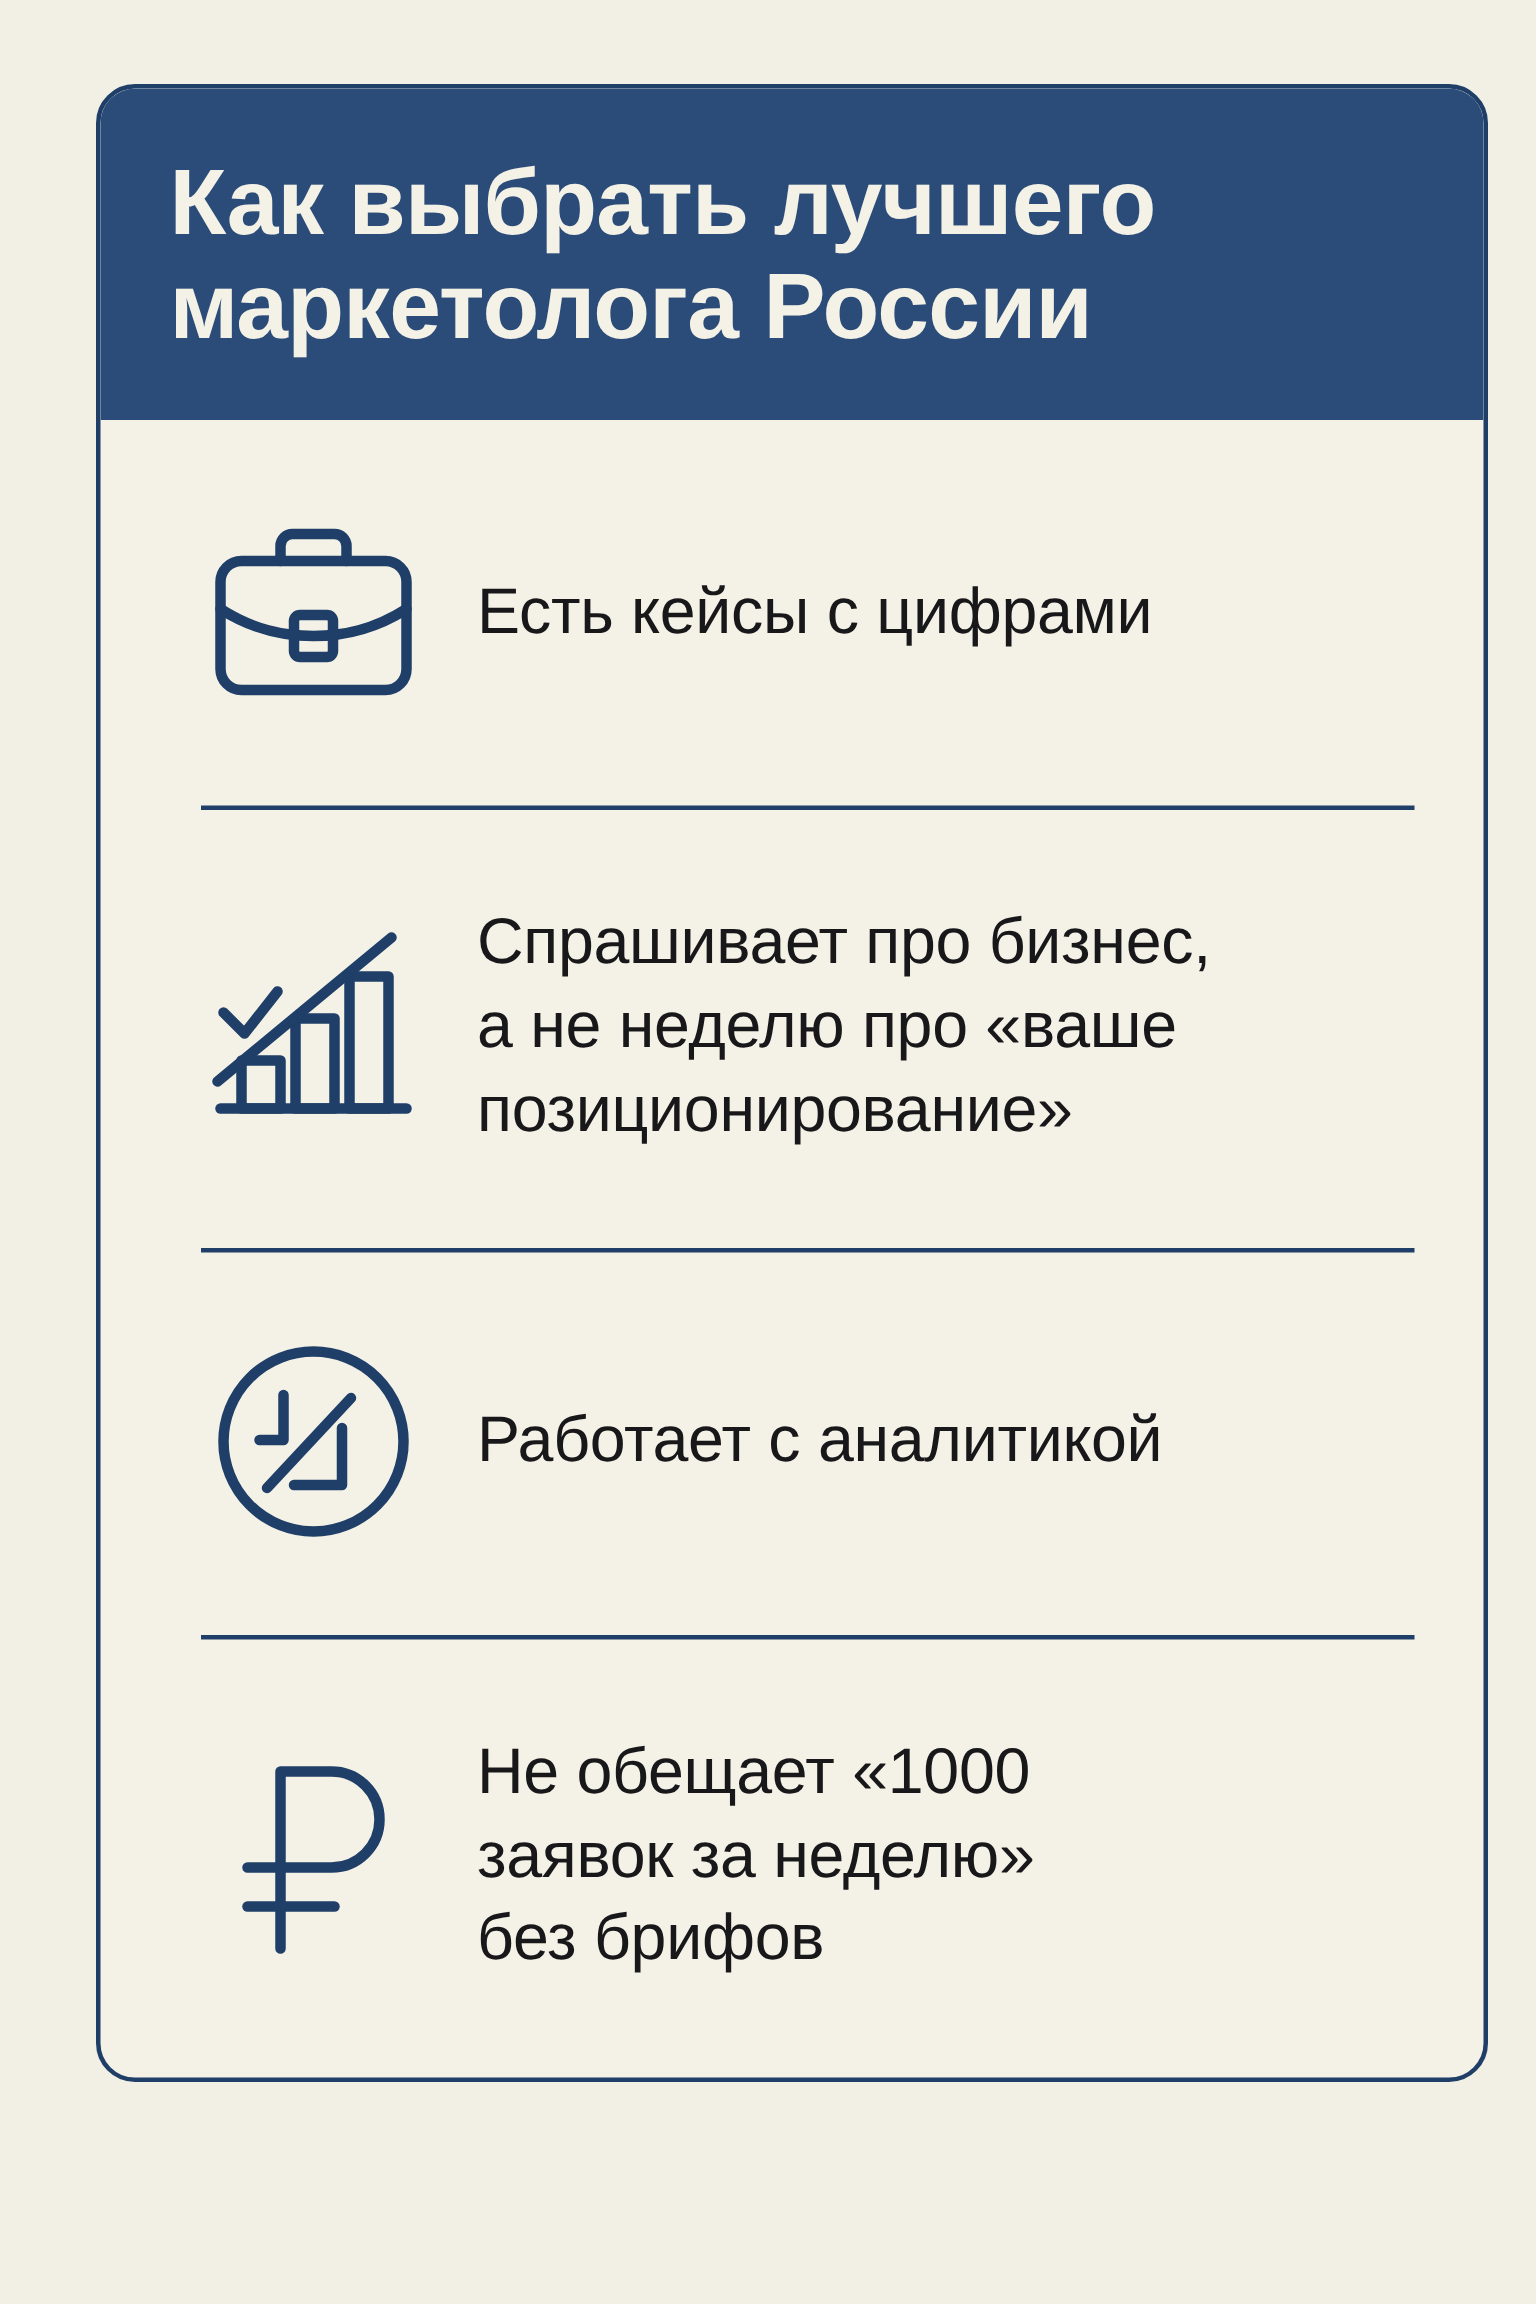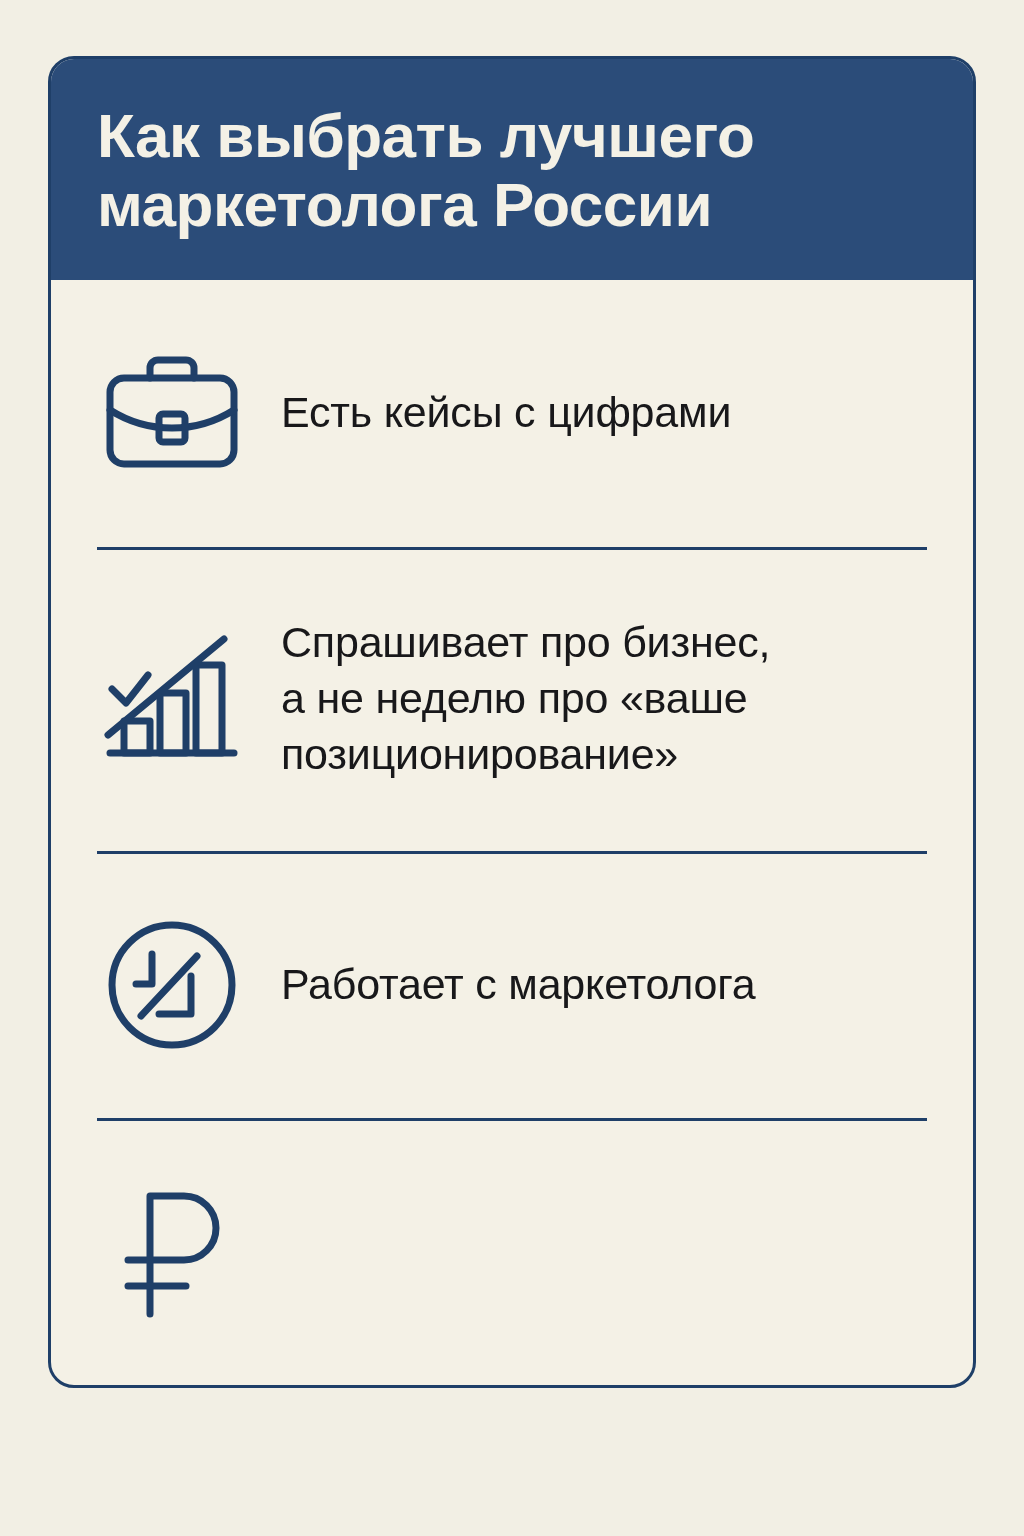--- a/index.html
+++ b/index.html
@@ -18,21 +18,21 @@
   .page {
     position: relative;
     width: 1024px;
     height: 1536px;
     background: #f2efe4;
   }
 
   
   .card {
     position: absolute;
-    left: 48px;
+    left: 64px;
     top: 56px;
     width: 928px;
     height: 1332px;
     border: 3px solid #1f3f68;
     border-radius: 26px;
     background: #f4f1e6;
     overflow: hidden;
     display: flex;
     flex-direction: column;
   }
@@ -52,20 +52,21 @@
     letter-spacing: -0.5px;
     white-space: pre-line;
   }
 
   
   .list {
     flex: 1 1 auto;
     display: flex;
     flex-direction: column;
     padding: 0 46px;
+    margin-left: 21px;
   }
 
   .row {
     display: flex;
     align-items: center;
     gap: 34px;
     flex: 1 1 auto;
     padding: 14px 0;
     position: relative;
   }
@@ -146,28 +147,31 @@
 
       <div class="row">
         <span class="row-icon">
           <svg width="134" height="134" viewBox="0 0 134 134" fill="none" stroke="#1f3f68" stroke-width="7" stroke-linecap="round" stroke-linejoin="round">
             <circle cx="67" cy="67" r="60"></circle>
             <path d="M47 36 V66 H31"></path>
             <path d="M86 58 V96 H54"></path>
             <path d="M36 98 L92 38"></path>
           </svg>
         </span>
-        <span class="row-text">Работает с маркетолога</span>
+        <span class="row-text">Работает с аналитикой</span>
       </div>
 
       <div class="row">
         <span class="row-icon">
           <svg width="120" height="140" viewBox="0 0 120 140" fill="none" stroke="#1f3f68" stroke-width="7" stroke-linecap="round" stroke-linejoin="round">
             <path d="M38 132 V14 h34 a32 32 0 0 1 0 64 H16"></path>
             <path d="M16 104 H74"></path>
           </svg>
         </span>
+        <span class="row-text">Не обещает «1000
+заявок за неделю»
+без брифов</span>
       </div>
 
 
     </div>
   </div>
 </div>
 
 </body></html>

